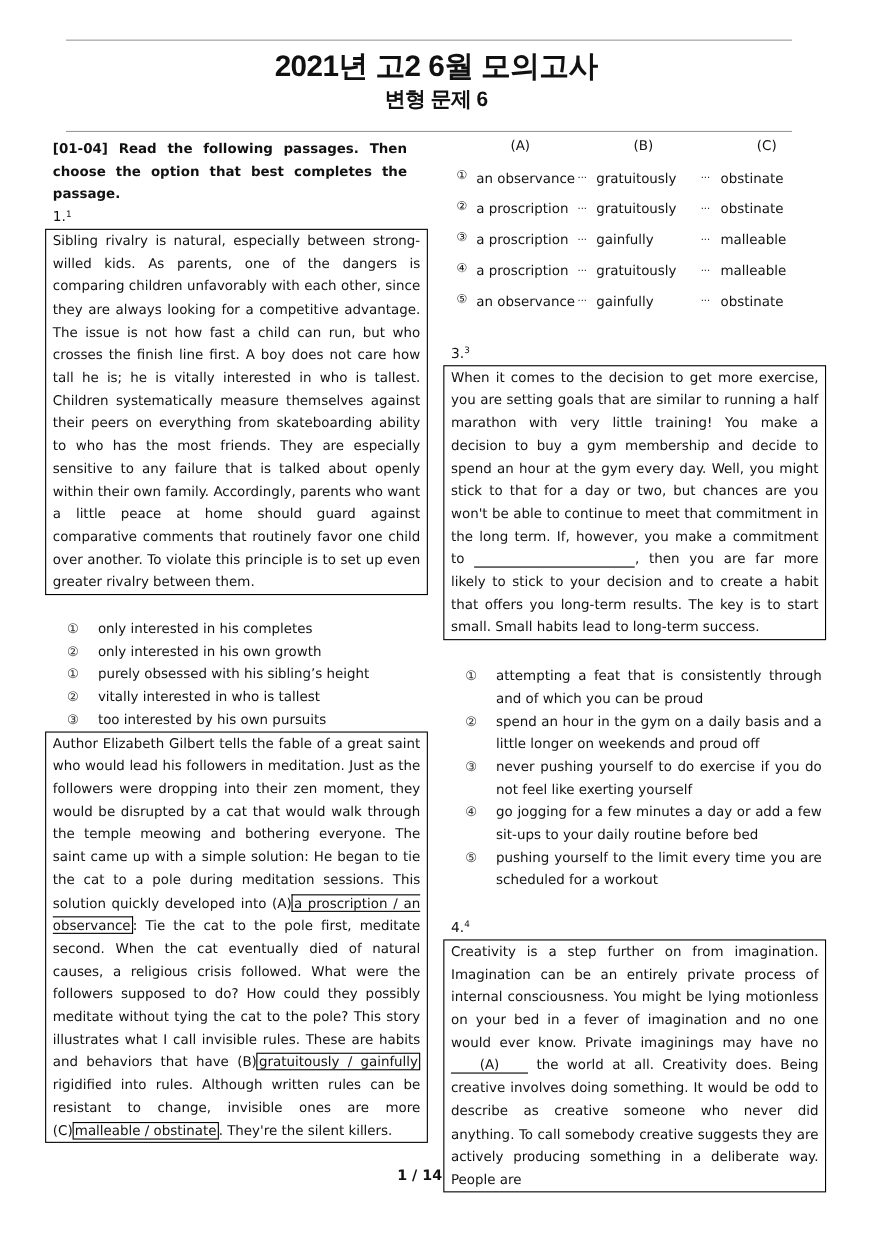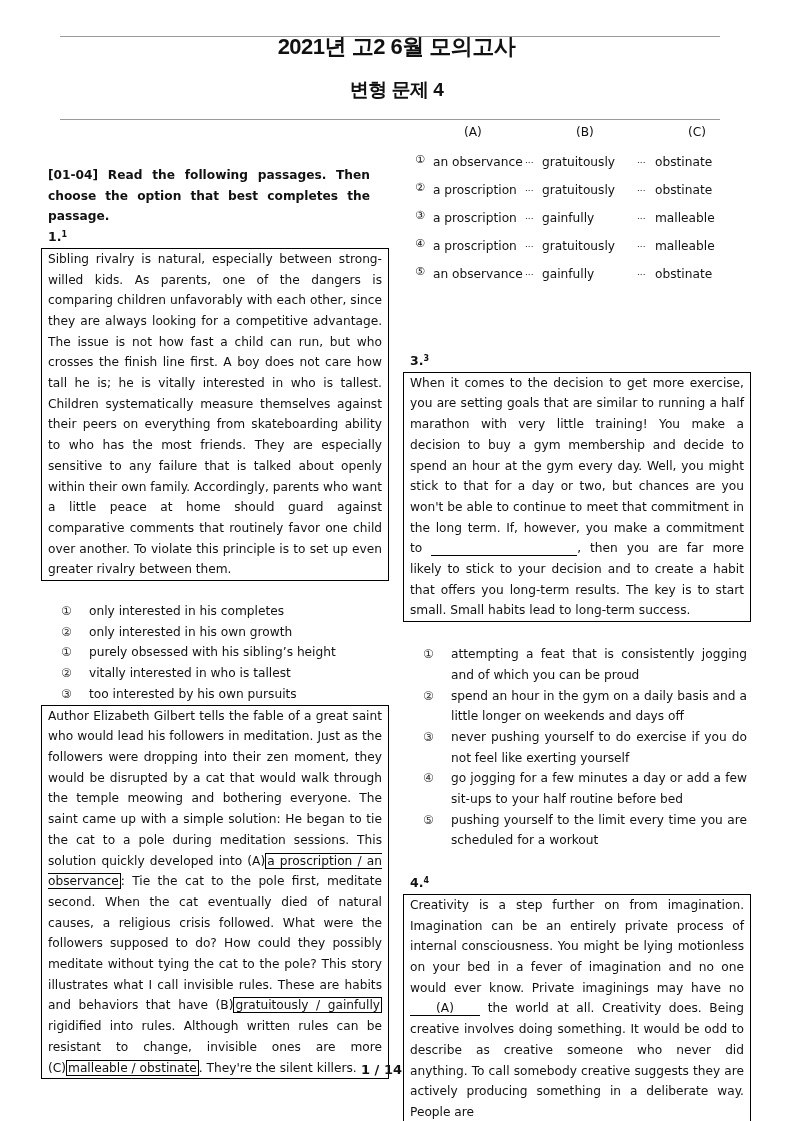--- a/index.html
+++ b/index.html
@@ -1,45 +1,45 @@
 <!DOCTYPE html>
 <html><head>
 <meta charset="utf-8">
 <style>
   html, body { margin:0; padding:0; background:#ffffff; }
   body { width:793px; height:1121px; position:relative; overflow:hidden;
          font-family:"DejaVu Sans", sans-serif; color:#111; }
   .rule { position:absolute; left:60px; width:660px; height:1px; background:#9a9a9a; }
   .title { position:absolute; left:0; width:793px; text-align:center; font-weight:bold;
            font-family:"Liberation Sans", sans-serif; letter-spacing:-0.5px; }
-  .t1 { top:32px; font-size:22px; }
+  .t1 { top:42px; font-size:27px; }
   .t2 { top:77px; font-size:19px; }
-  .col { position:absolute; font-size:12.2px; line-height:20.7px;margin-top:40px; }
+  .col { position:absolute; font-size:12.2px; line-height:20.7px; }
   .instr { font-weight:bold; text-align:justify; text-align-last:left; }
-  .qnum { font-weight:bold; font-size:12.5px; }
+  .qnum { font-weight:normal; font-size:12.5px; }
   .qnum sup { font-size:8px; vertical-align:top; position:relative; top:-2px; }
   .box { border:1px solid #000; padding:0 6px; text-align:justify; }
   .box p { margin:0; }
   .inbox { border:1px solid #000; padding:0 1px; }
   .opts { list-style:none; margin:0; padding:0; }
   .opts li { display:flex; }
   .opts .n { width:28px; flex:none; color:#333; font-size:12px; }
   .opts .t { flex:1; text-align:justify; }
   .tbl { position:absolute; font-size:12.2px; }
   .tbl .row { position:absolute; white-space:nowrap; }
   .blank { display:inline-block; border-bottom:1px solid #000; text-align:center; line-height:14px; }
   .page { position:absolute; top:1062px; left:0; width:763px; text-align:center;
           font-weight:bold; font-size:13px; }
 </style>
 </head>
 <body>
 
 <div class="rule" style="top:36px;"></div>
 <div class="title t1">2021년 고2 6월 모의고사</div>
-<div class="title t2">변형 문제 4</div>
+<div class="title t2">변형 문제 6</div>
 <div class="rule" style="top:119px;"></div>
 
 <div class="col" style="left:41px; top:125px; width:348px;">
   <div class="instr" style="padding-left:7px; padding-right:19px;">[01-04] Read the following passages. Then choose the option that best completes the passage.</div>
 
   <div class="qnum" style="padding-left:7px;">
     <span>1.</span><sup>1</sup>
   </div>
   <div class="box">
     <p>Sibling rivalry is natural, especially between strong-willed kids. As parents, one of the dangers is comparing children unfavorably with each other, since they are always looking for a competitive advantage. The issue is not how fast a child can run, but who crosses the finish line first. A boy does not care how tall he is; he is vitally interested in who is tallest. Children systematically measure themselves against their peers on everything from skateboarding ability to who has the most friends. They are especially sensitive to any failure that is talked about openly within their own family. Accordingly, parents who want a little peace at home should guard against comparative comments that routinely favor one child over another. To violate this principle is to set up even greater rivalry between them.</p>
@@ -92,33 +92,33 @@
   <div class="qnum" style="padding-left:7px;">
     <span>3.</span><sup>3</sup>
   </div>
   <div class="box">
     <p><span>When it comes to the decision to get more exercise, you are setting goals that are similar to running a half marathon with very little training! You make a decision to buy a gym membership and decide to spend an hour at the gym every day. Well, you might stick to that for a day or two, but chances are you won't be able to continue to meet that commitment in the long term. If, however, you make a commitment to </span><span class="blank" style="width:146px;">&nbsp;</span><span>, then you are far more likely to stick to your decision and to create a habit that offers you long-term results. The key is to start small. Small habits lead to long-term success.</span></p>
   </div>
 
   <ul class="opts" style="margin-top:22px; padding-left:20px; padding-right:4px;">
     <li>
         <span class="n">①</span>
-        <span class="t">attempting a feat that is consistently jogging and of which you can be proud</span>
+        <span class="t">attempting a feat that is consistently through and of which you can be proud</span>
       </li>
     <li>
         <span class="n">②</span>
-        <span class="t">spend an hour in the gym on a daily basis and a little longer on weekends and days off</span>
+        <span class="t">spend an hour in the gym on a daily basis and a little longer on weekends and proud off</span>
       </li>
     <li>
         <span class="n">③</span>
         <span class="t">never pushing yourself to do exercise if you do not feel like exerting yourself</span>
       </li>
     <li>
         <span class="n">④</span>
-        <span class="t">go jogging for a few minutes a day or add a few sit-ups to your half routine before bed</span>
+        <span class="t">go jogging for a few minutes a day or add a few sit-ups to your daily routine before bed</span>
       </li>
     <li>
         <span class="n">⑤</span>
         <span class="t">pushing yourself to the limit every time you are scheduled for a workout</span>
       </li>
   </ul>
 
   <div class="qnum" style="padding-left:7px; margin-top:22px;">
     <span>4.</span><sup>4</sup>
   </div>

